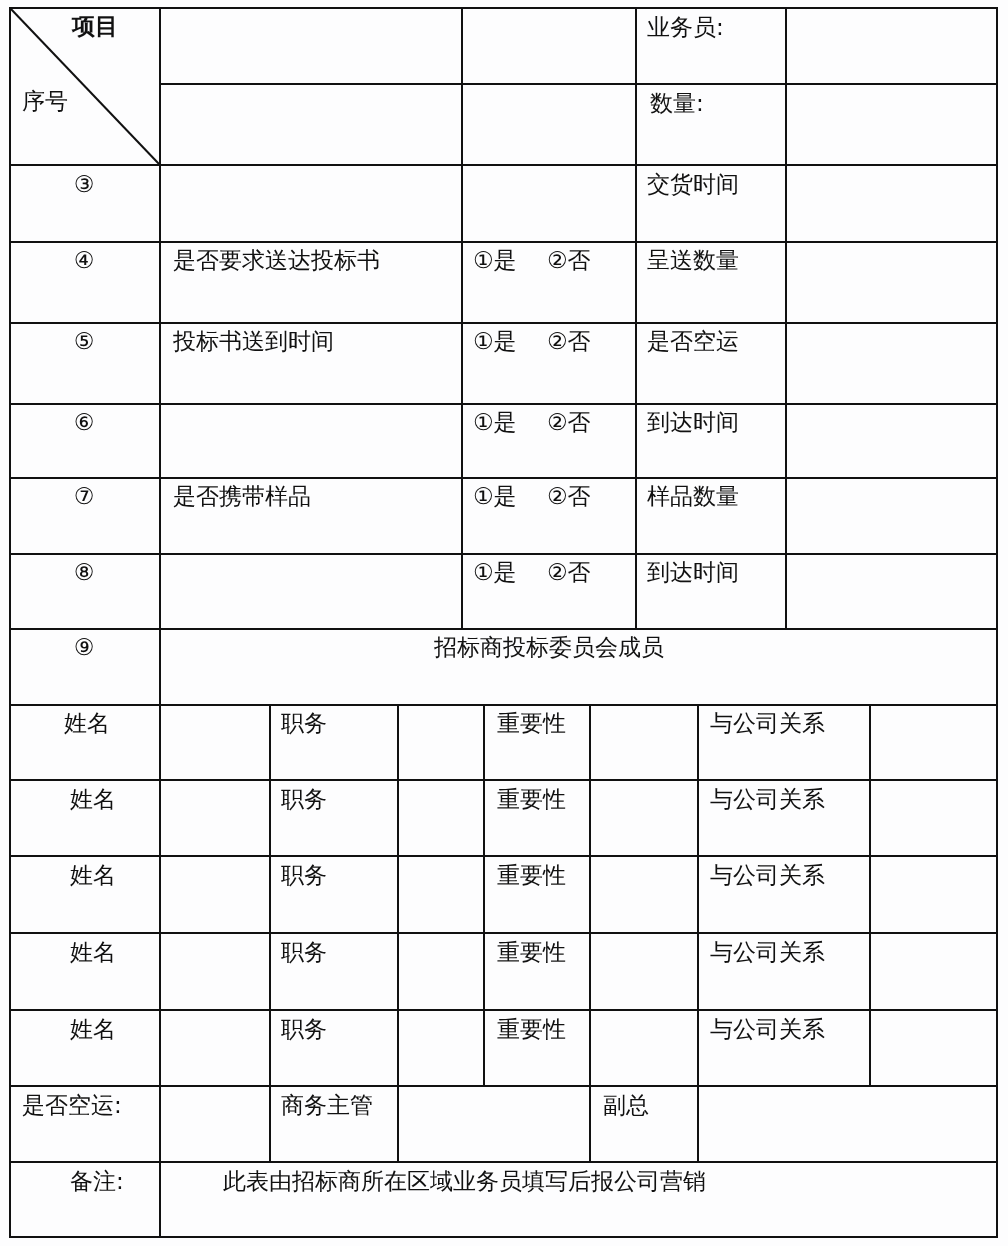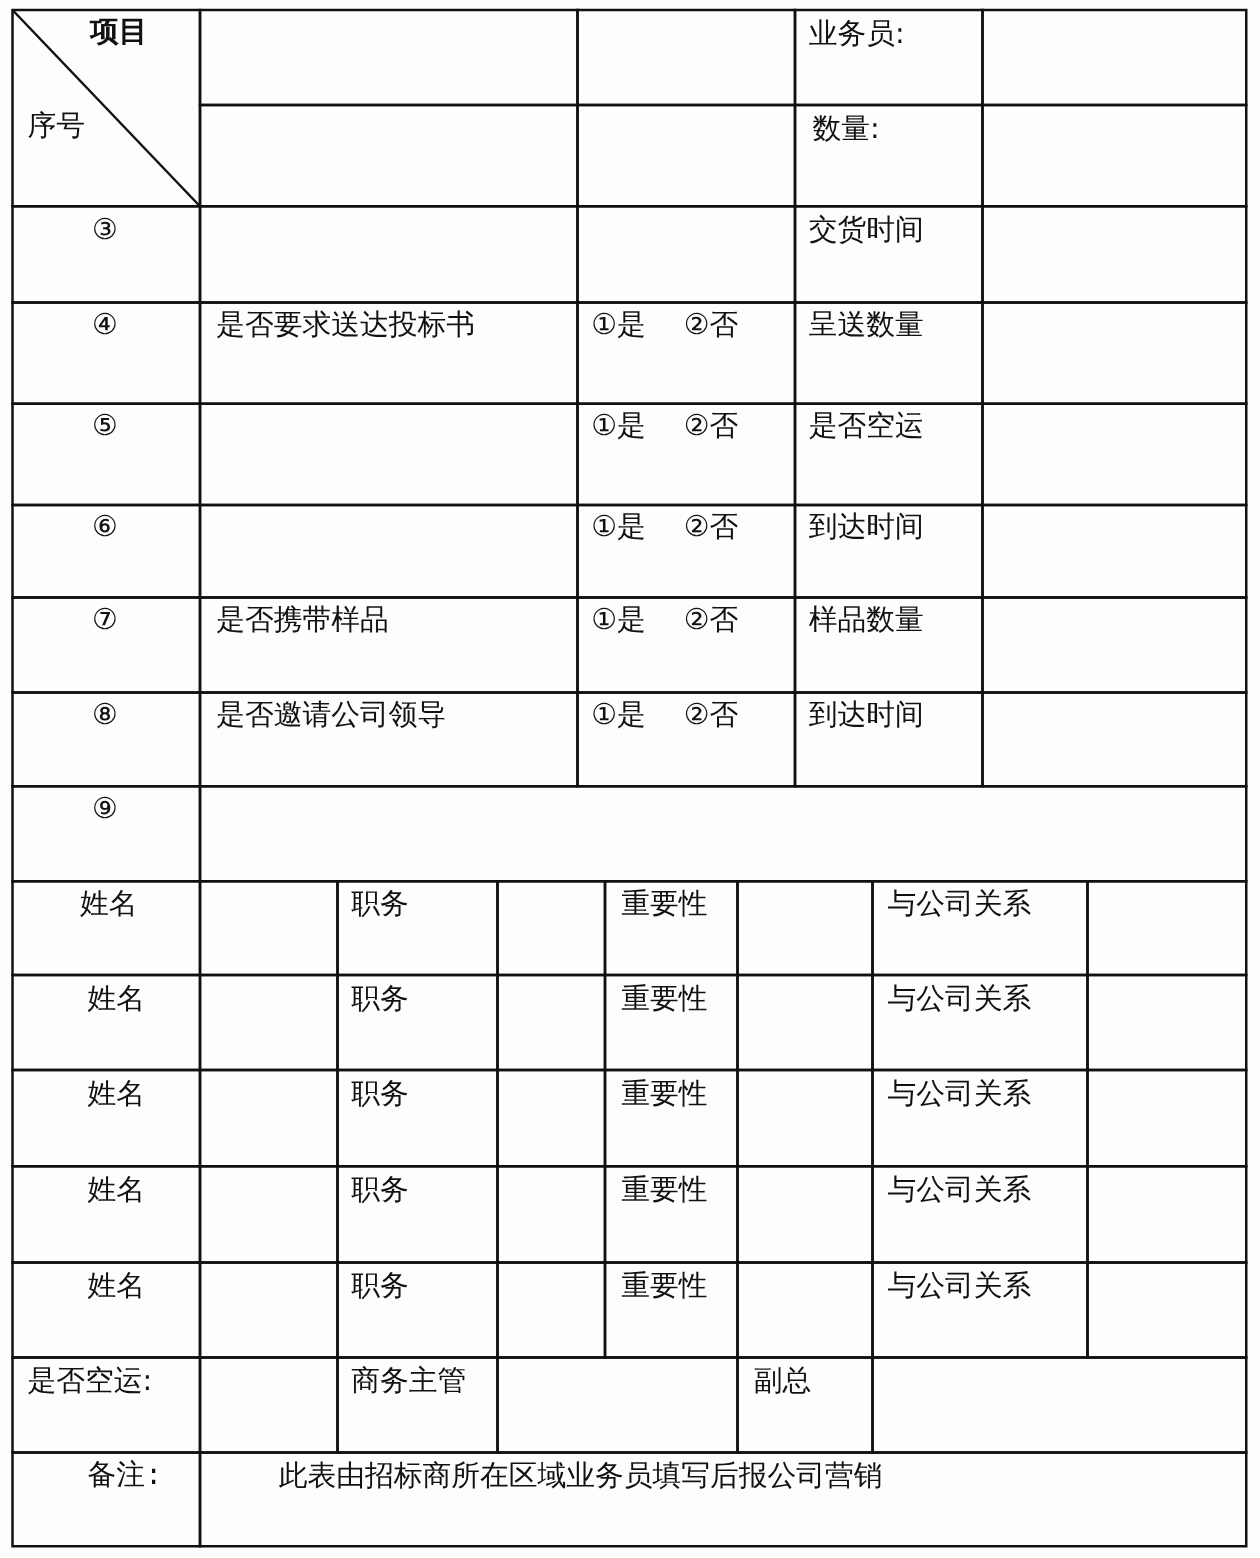--- a/index.html
+++ b/index.html
@@ -50,20 +50,21 @@
   <span class="txt" style="left:173px;top:243px;">是否要求送达投标书</span>
   <div class="cell" style="left:461px;top:241px;width:176px;height:83px;"></div>
   <span class="txt" style="left:473px;top:243px;">①是　 ②否</span>
   <div class="cell" style="left:635px;top:241px;width:152px;height:83px;"></div>
   <span class="txt" style="left:647px;top:243px;">呈送数量</span>
   <div class="cell" style="left:785px;top:241px;width:213px;height:83px;"></div>
 
   <div class="cell" style="left:9px;top:322px;width:152px;height:83px;"></div>
   <span class="txt center" style="left:9px;width:150px;top:324px;">⑤</span>
   <div class="cell" style="left:159px;top:322px;width:304px;height:83px;"></div>
+  <span class="txt" style="left:173px;top:324px;">投标书送到时间</span>
   <div class="cell" style="left:461px;top:322px;width:176px;height:83px;"></div>
   <span class="txt" style="left:473px;top:324px;">①是　 ②否</span>
   <div class="cell" style="left:635px;top:322px;width:152px;height:83px;"></div>
   <span class="txt" style="left:647px;top:324px;">是否空运</span>
   <div class="cell" style="left:785px;top:322px;width:213px;height:83px;"></div>
 
   <div class="cell" style="left:9px;top:403px;width:152px;height:76px;"></div>
   <span class="txt center" style="left:9px;width:150px;top:405px;">⑥</span>
   <div class="cell" style="left:159px;top:403px;width:304px;height:76px;"></div>
   <div class="cell" style="left:461px;top:403px;width:176px;height:76px;"></div>
@@ -78,30 +79,30 @@
   <span class="txt" style="left:173px;top:479px;">是否携带样品</span>
   <div class="cell" style="left:461px;top:477px;width:176px;height:78px;"></div>
   <span class="txt" style="left:473px;top:479px;">①是　 ②否</span>
   <div class="cell" style="left:635px;top:477px;width:152px;height:78px;"></div>
   <span class="txt" style="left:647px;top:479px;">样品数量</span>
   <div class="cell" style="left:785px;top:477px;width:213px;height:78px;"></div>
 
   <div class="cell" style="left:9px;top:553px;width:152px;height:77px;"></div>
   <span class="txt center" style="left:9px;width:150px;top:555px;">⑧</span>
   <div class="cell" style="left:159px;top:553px;width:304px;height:77px;"></div>
-  <span class="txt" style="left:173px;top:555px;">是否邀请公司领导</span>
   <div class="cell" style="left:461px;top:553px;width:176px;height:77px;"></div>
   <span class="txt" style="left:473px;top:555px;">①是　 ②否</span>
   <div class="cell" style="left:635px;top:553px;width:152px;height:77px;"></div>
   <span class="txt" style="left:647px;top:555px;">到达时间</span>
   <div class="cell" style="left:785px;top:553px;width:213px;height:77px;"></div>
 
   <div class="cell" style="left:9px;top:628px;width:152px;height:78px;"></div>
   <span class="txt center" style="left:9px;width:150px;top:630px;">⑨</span>
   <div class="cell" style="left:159px;top:628px;width:839px;height:78px;"></div>
+  <span class="txt center" style="left:159px;width:780px;top:630px;">招标商投标委员会成员</span>
 
   <div>
     <div class="cell" style="left:9px;top:704px;width:152px;height:77px;"></div>
     <span class="txt" style="left:64px;top:706px;">姓名</span>
     <div class="cell" style="left:159px;top:704px;width:112px;height:77px;"></div>
     <div class="cell" style="left:269px;top:704px;width:130px;height:77px;"></div>
     <span class="txt" style="left:281px;top:706px;">职务</span>
     <div class="cell" style="left:397px;top:704px;width:88px;height:77px;"></div>
     <div class="cell" style="left:483px;top:704px;width:108px;height:77px;"></div>
     <span class="txt" style="left:497px;top:706px;">重要性</span>
@@ -175,17 +176,17 @@
   <span class="txt" style="left:22px;top:1088px;">是否空运:</span>
   <div class="cell" style="left:159px;top:1085px;width:112px;height:78px;"></div>
   <div class="cell" style="left:269px;top:1085px;width:130px;height:78px;"></div>
   <span class="txt" style="left:281px;top:1088px;">商务主管</span>
   <div class="cell" style="left:397px;top:1085px;width:194px;height:78px;"></div>
   <div class="cell" style="left:589px;top:1085px;width:110px;height:78px;"></div>
   <span class="txt" style="left:603px;top:1088px;">副总</span>
   <div class="cell" style="left:697px;top:1085px;width:301px;height:78px;"></div>
 
   <div class="cell" style="left:9px;top:1161px;width:152px;height:77px;"></div>
-  <span class="txt" style="left:70px;top:1164px;font-family:Liberation Mono, monospace;">备注:</span>
+  <span class="txt" style="left:70px;top:1164px;">备注:</span>
   <div class="cell" style="left:159px;top:1161px;width:839px;height:77px;"></div>
   <span class="txt" style="left:223px;top:1164px;">此表由招标商所在区域业务员填写后报公司营销</span>
 
 </div>
 
 </body></html>

